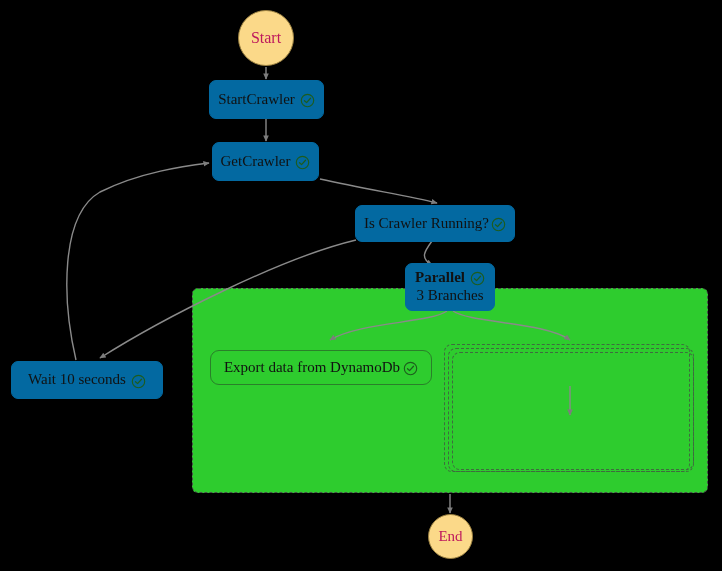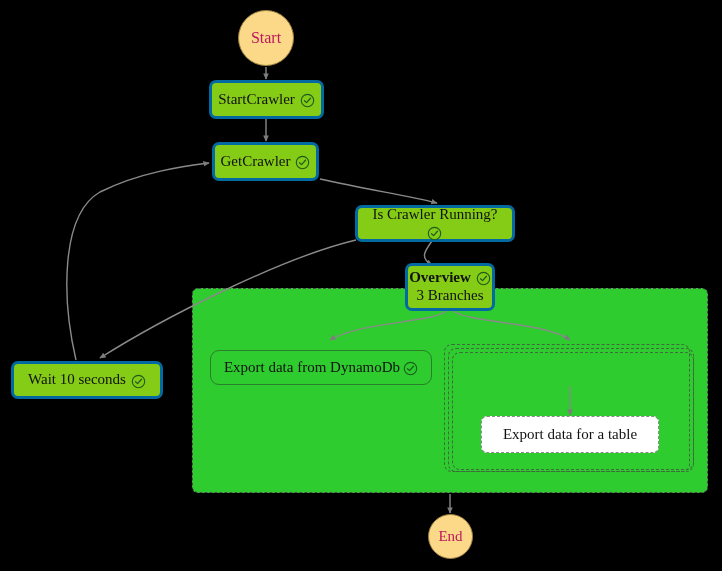--- a/index.html
+++ b/index.html
@@ -78,22 +78,22 @@
     flex-direction: column;
     align-items: center;
     justify-content: center;
     z-index: 10;
     color: #111111;
     font-size: 15px;
     white-space: nowrap;
     padding: 0 10px;
   }
   .state.solid {
-    background: #84cc16;
-    border: 3px solid #0369a1;
+    background: #0369a1;
+    border: 1px solid #0369a1;
   }
   .state.inner-flat {
     background: #2ECC2E;
     border: 1px solid #2a7f2a;
   }
   .state .row {
     display: flex;
     align-items: center;
     gap: 5px;
     line-height: 1.05;
@@ -196,21 +196,21 @@
       <span class="check-icon">
         <svg width="15" height="15" viewBox="0 0 16 16">
           <circle cx="8" cy="8" r="6.6" fill="none" stroke="#1d5c1d" stroke-width="1.2"></circle>
           <path d="M 4.8 8.2 L 7 10.3 L 11.2 5.6" fill="none" stroke="#1d5c1d" stroke-width="1.3" stroke-linecap="round" stroke-linejoin="round"></path>
         </svg>
       </span>
     </div>
   </div>
 
   <div class="state solid" style="left:355px; top:205px; width:160px; height:37px;">
-    <div class="row" style="gap:2px;flex-direction:column;">
+    <div class="row" style="gap:2px;">
       <span>Is Crawler Running?</span>
       <span class="check-icon">
         <svg width="15" height="15" viewBox="0 0 16 16">
           <circle cx="8" cy="8" r="6.6" fill="none" stroke="#1d5c1d" stroke-width="1.2"></circle>
           <path d="M 4.8 8.2 L 7 10.3 L 11.2 5.6" fill="none" stroke="#1d5c1d" stroke-width="1.3" stroke-linecap="round" stroke-linejoin="round"></path>
         </svg>
       </span>
     </div>
   </div>
 
@@ -221,21 +221,21 @@
         <svg width="15" height="15" viewBox="0 0 16 16">
           <circle cx="8" cy="8" r="6.6" fill="none" stroke="#1d5c1d" stroke-width="1.2"></circle>
           <path d="M 4.8 8.2 L 7 10.3 L 11.2 5.6" fill="none" stroke="#1d5c1d" stroke-width="1.3" stroke-linecap="round" stroke-linejoin="round"></path>
         </svg>
       </span>
     </div>
   </div>
 
   <div class="state solid" style="left:405px; top:263px; width:90px; height:48px; z-index:11;">
     <div class="row">
-      <span class="title-bold">Overview</span>
+      <span class="title-bold">Parallel</span>
       <span class="check-icon">
         <svg width="15" height="15" viewBox="0 0 16 16">
           <circle cx="8" cy="8" r="6.6" fill="none" stroke="#1d5c1d" stroke-width="1.2"></circle>
           <path d="M 4.8 8.2 L 7 10.3 L 11.2 5.6" fill="none" stroke="#1d5c1d" stroke-width="1.3" stroke-linecap="round" stroke-linejoin="round"></path>
         </svg>
       </span>
     </div>
     <div class="subtitle">3 Branches</div>
   </div>
 
@@ -245,21 +245,18 @@
       <span class="check-icon">
         <svg width="15" height="15" viewBox="0 0 16 16">
           <circle cx="8" cy="8" r="6.6" fill="none" stroke="#1d5c1d" stroke-width="1.2"></circle>
           <path d="M 4.8 8.2 L 7 10.3 L 11.2 5.6" fill="none" stroke="#1d5c1d" stroke-width="1.3" stroke-linecap="round" stroke-linejoin="round"></path>
         </svg>
       </span>
     </div>
   </div>
 
 
-  <div class="leaf-card" style="left:481px; top:416px; width:178px; height:37px;">
-    <span>Export data for a table</span>
-  </div>
 
   <div class="terminal" style="left:428px; top:514px; width:45px; height:45px; font-size:15px;">
     <span>End</span>
   </div>
 
 </div>
 
 </body></html>

